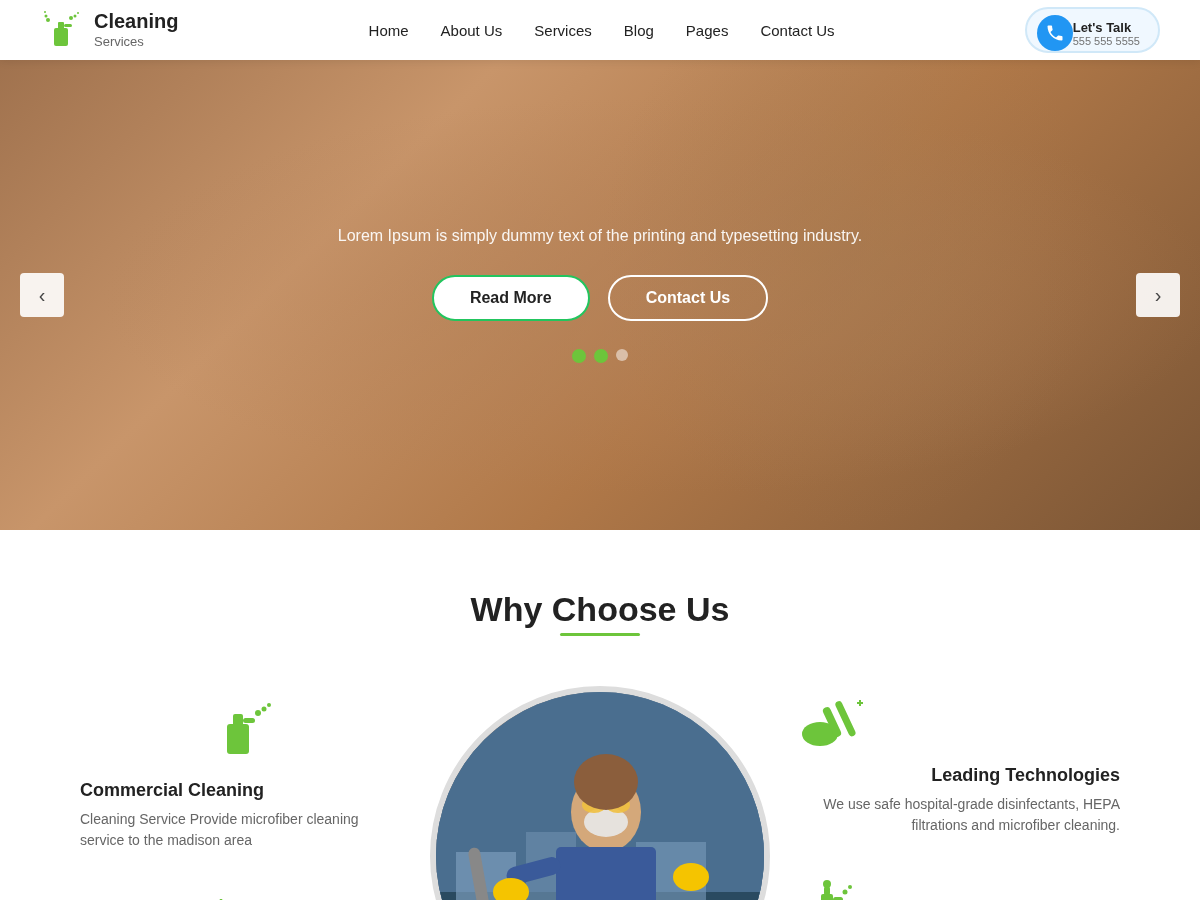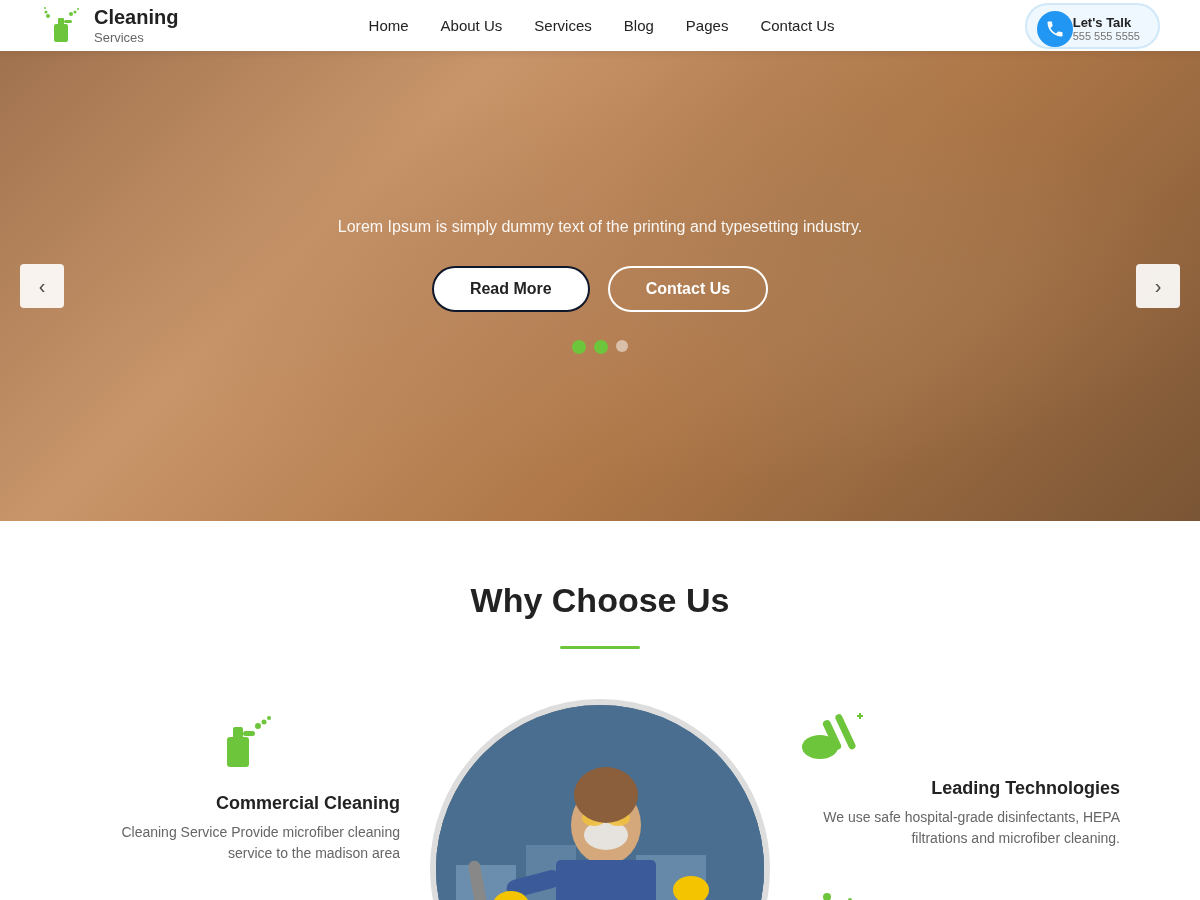--- a/index.html
+++ b/index.html
@@ -7,21 +7,21 @@
 
     
     header {
       position: relative;
       z-index: 10;
       background: #fff;
       display: flex;
       align-items: center;
       justify-content: space-between;
       padding: 0 40px;
-      height: 51px;
+      height: 60px;
       box-shadow: 0 2px 8px rgba(0,0,0,0.08);
     }
     .logo-area {
       display: flex;
       align-items: center;
       gap: 10px;
     }
     .logo-icon {
       width: 44px;
       height: 44px;
@@ -151,21 +151,21 @@
     }
     .hero-buttons {
       display: flex;
       gap: 18px;
       justify-content: center;
       margin-bottom: 28px;
     }
     .btn-read-more {
       background: #fff;
       color: #222;
-      border: 2px solid #0f172a;
+      border: 2px solid #22c55e;
       border-radius: 30px;
       padding: 12px 36px;
       font-size: 16px;
       font-weight: 700;
       cursor: pointer;
       transition: all 0.2s;
     }
     .btn-contact {
       background: transparent;
       color: #fff;
@@ -197,21 +197,21 @@
     
     .why-section {
       padding: 60px 60px 40px;
       background: #fff;
     }
     .section-title {
       text-align: center;
       font-size: 34px;
       font-weight: 800;
       color: #222;
-      margin-bottom: 26px;
+      margin-bottom: 4px;
     }
     .section-underline {
       width: 80px;
       height: 3px;
       background: #6dc53b;
       margin: 0 auto 50px;
       border-radius: 2px;
     }
     .why-grid {
       display: grid;
@@ -219,21 +219,21 @@
       gap: 0;
       align-items: start;
     }
     .why-left, .why-right {
       display: flex;
       flex-direction: column;
       gap: 40px;
       padding-top: 10px;
     }
     .why-item {
-      text-align: right;
+      text-align: left;
       padding: 0 20px;
     }
     .why-item-icon {
       margin-bottom: 14px;
       display: flex;
       justify-content: center;
     }
     .why-item h3 {
       font-size: 18px;
       font-weight: 800;

